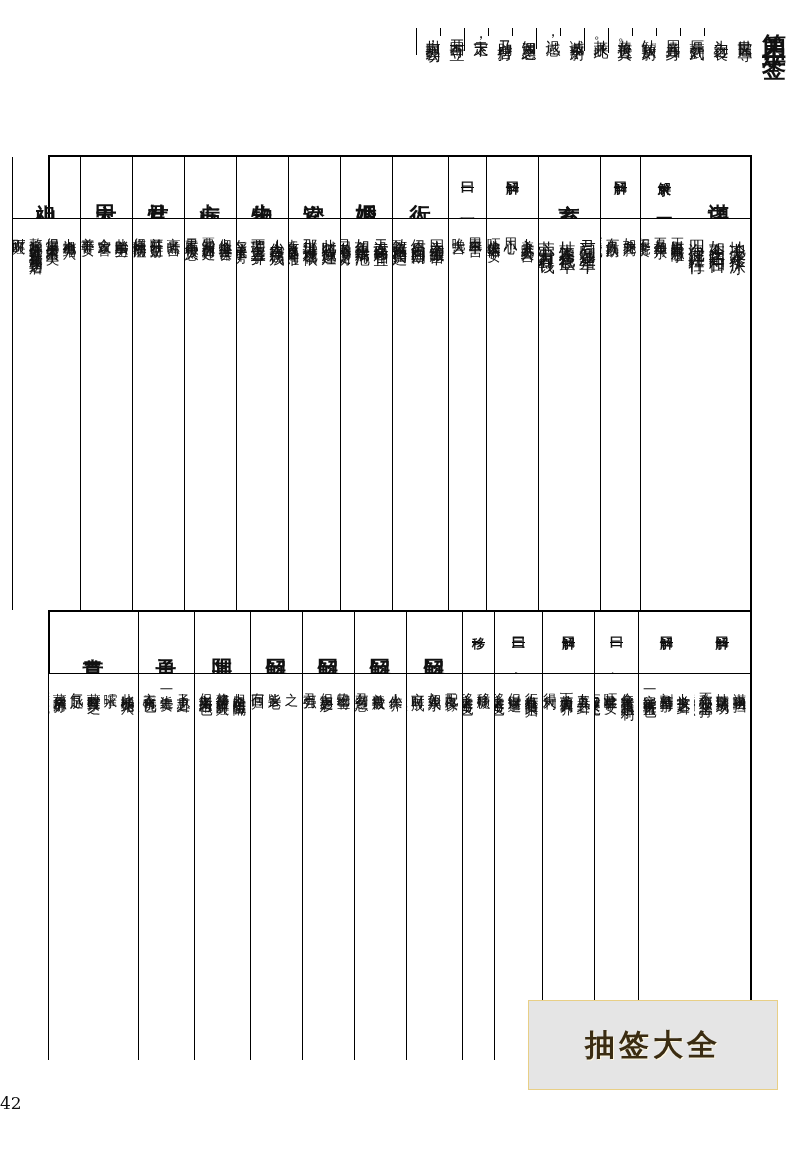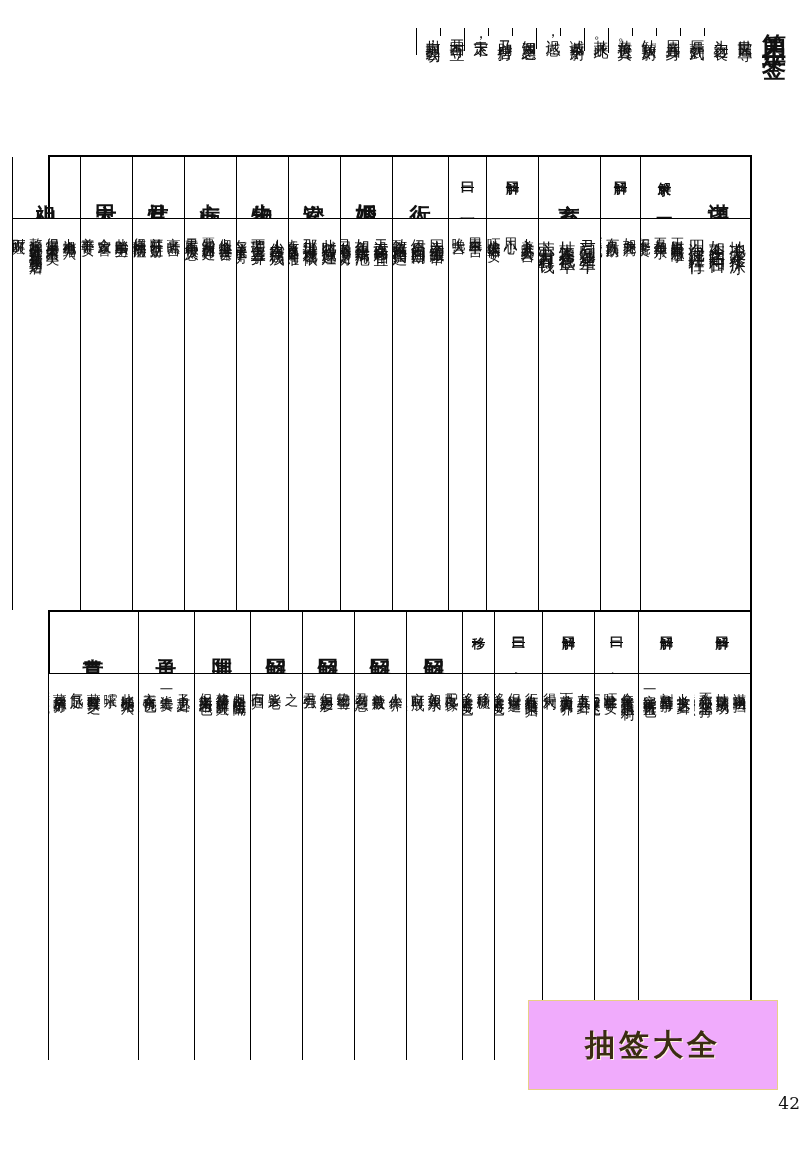--- a/index.html
+++ b/index.html
@@ -170,33 +170,33 @@
     letter-spacing: 6px;
     white-space: nowrap;
   }
 
   
   .pageno {
     position: absolute;
     left: 0;
     right: 0;
     top: 1093px;
-    text-align: right;
+    text-align: left;
     font-family: "DejaVu Serif", "Liberation Serif", serif;
     font-size: 17px;
   }
 
   
   .wm {
     position: absolute;
     left: 528px;
     top: 1000px;
     width: 248px;
     height: 88px;
-    background: #f0abfc;
+    background: #e5e5e5;
     border: 1px solid #e8cf86;
     display: flex;
     align-items: center;
     justify-content: center;
   }
   .wm .wmt {
     font-family: "DejaVu Serif", "Liberation Serif", serif;
     font-weight: bold;
     font-size: 30px;
     letter-spacing: 4px;

